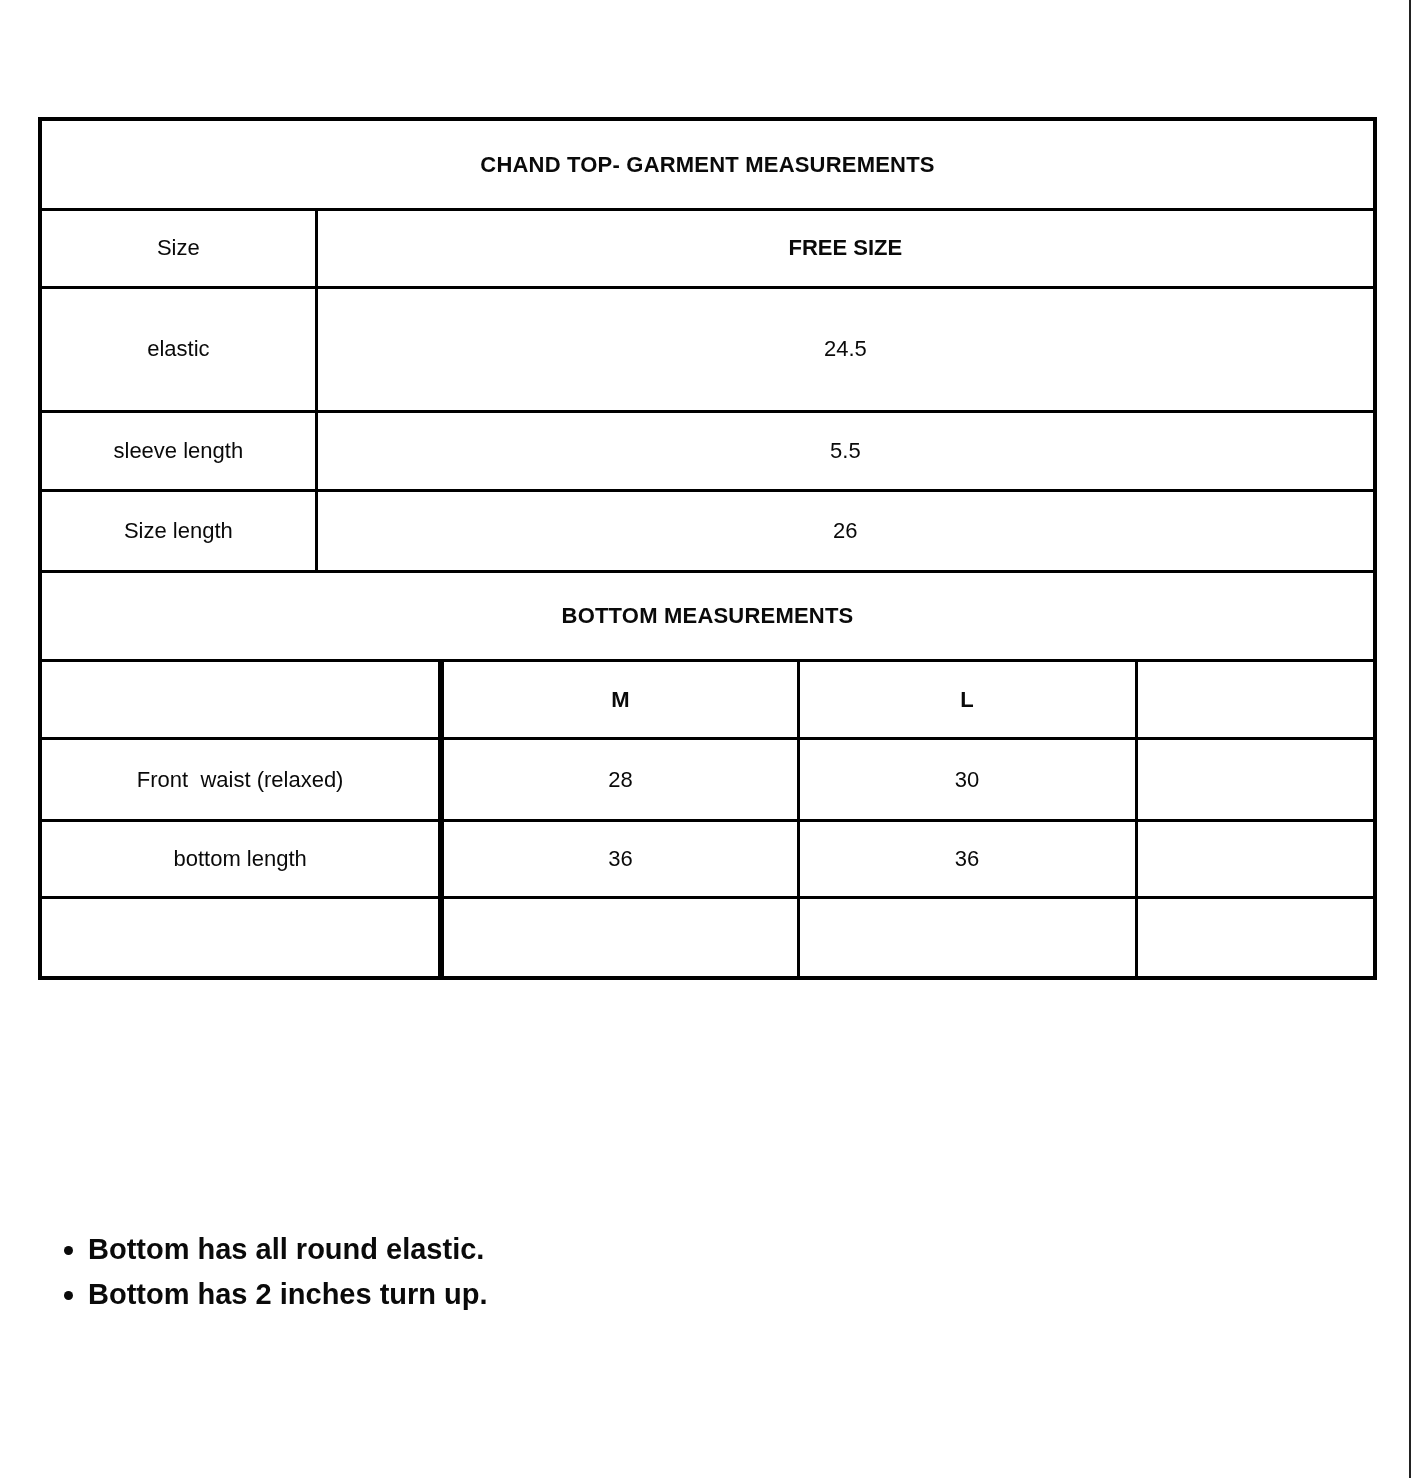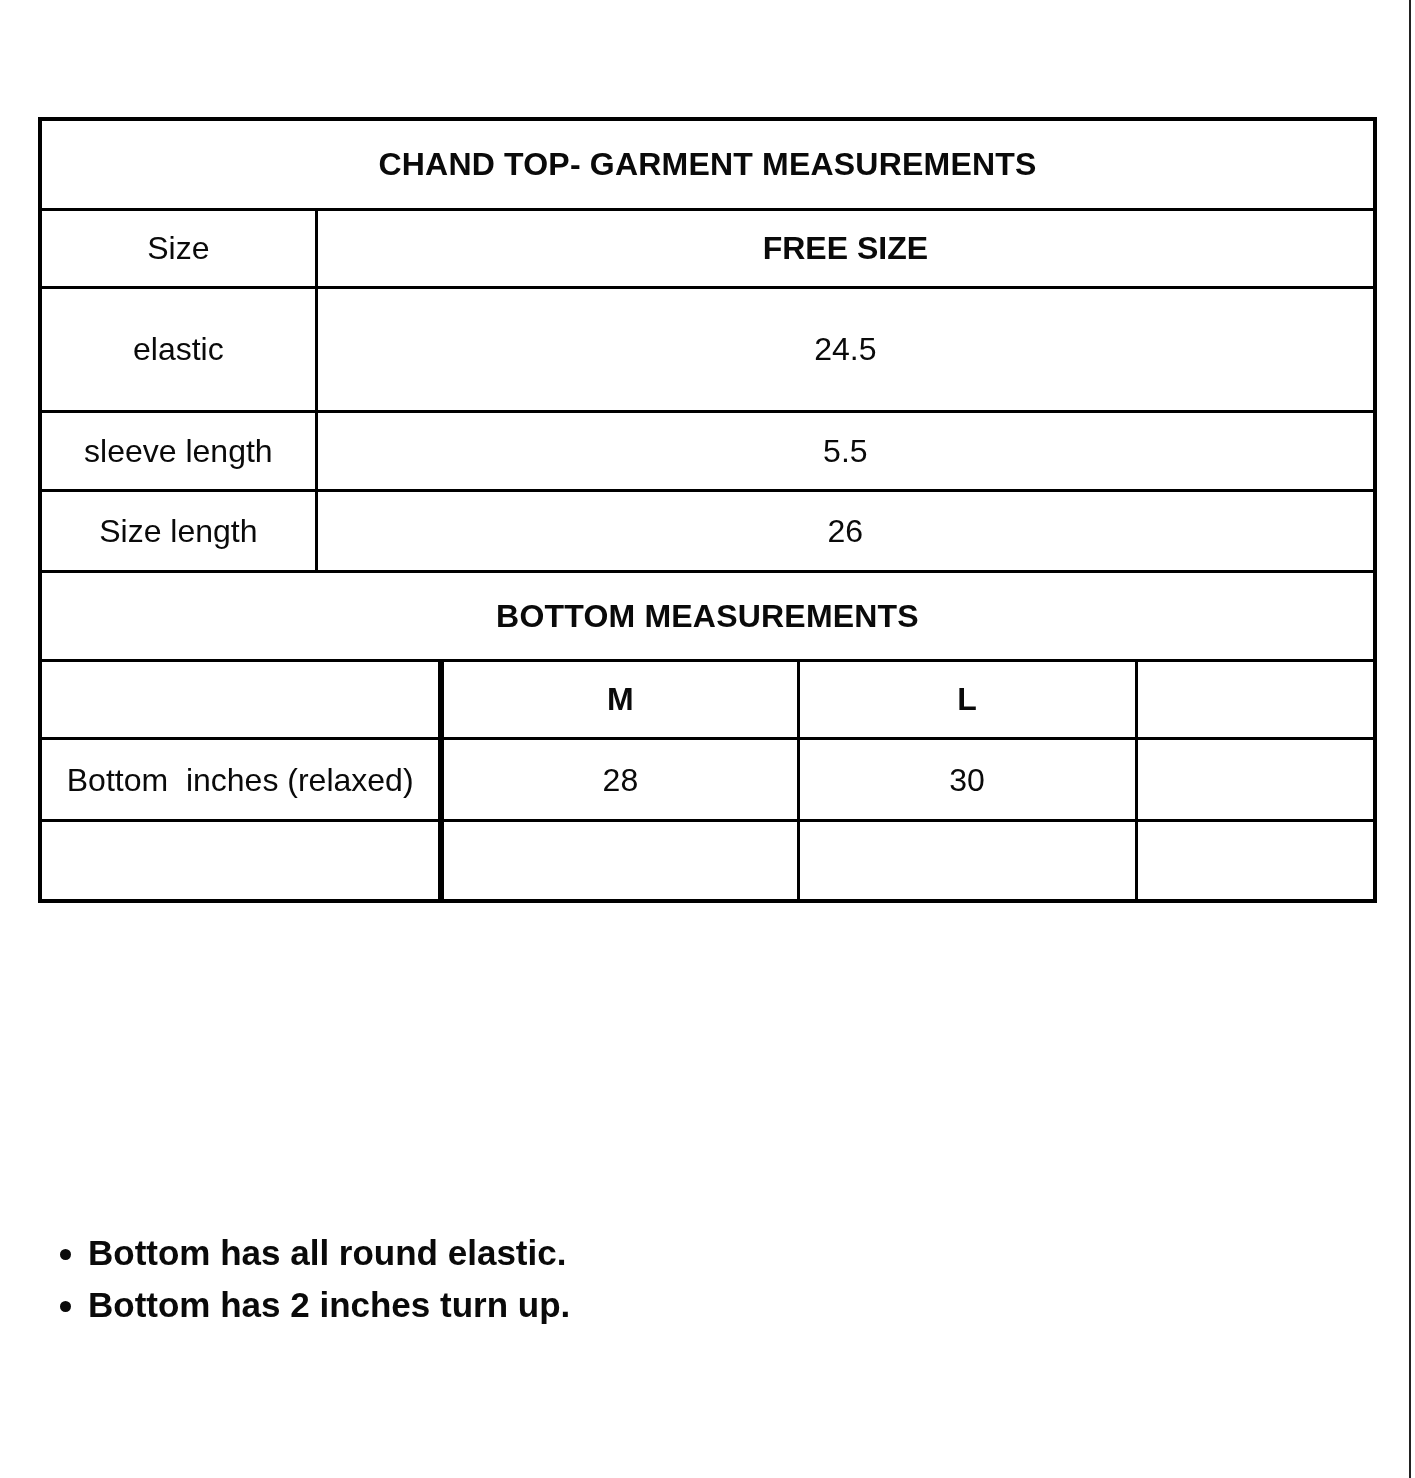--- a/index.html
+++ b/index.html
@@ -34,21 +34,21 @@
   }
   table.grid {
     width: 100%;
     border-collapse: collapse;
     table-layout: fixed;
   }
   table.grid td {
     border: 3px solid #000000;
     text-align: center;
     vertical-align: middle;
-    font-size: 32px;
+    font-size: 22px;
     line-height: 1.25;
     padding: 0 10px;
     box-sizing: border-box;
     overflow: hidden;
   }
   
   table.grid td:first-child { border-left: none; }
   table.grid td:last-child { border-right: none; }
   table.grid.first tr:first-child td { border-top: none; }
   table.grid.second tr:first-child td { border-top: none; }
@@ -79,21 +79,21 @@
   .notes {
     position: absolute;
     left: 38px;
     top: 1232px;
     margin: 0;
     padding-left: 50px;
     list-style-type: disc;
   }
   .notes li {
     font-weight: bold;
-    font-size: 35px;
+    font-size: 29px;
     line-height: 1.2;
     margin-bottom: 10px;
     color: #0a0a0a;
   }
 </style>
 </head>
 <body>
 
 <div class="page-edge-line"></div>
 
@@ -138,23 +138,29 @@
         <col style="width:17.8%">
     </colgroup>
     <tbody>
         <tr class="row-colheader" style="height:77px;">
       <td class="first-col"></td>
       <td>M</td>
       <td>L</td>
       <td></td>
     </tr>
     <tr class="row-heavy-bottom" style="height:82px;">
-      <td class="first-col pre">Bottom  inches (relaxed)</td>
+      <td class="first-col pre">Front  waist (relaxed)</td>
       <td>28</td>
       <td>30</td>
+      <td></td>
+    </tr>
+    <tr class="row-heavy-bottom" style="height:77px;">
+      <td class="first-col">bottom length</td>
+      <td>36</td>
+      <td>36</td>
       <td></td>
     </tr>
     <tr style="height:78px;">
       <td class="first-col"></td>
       <td></td>
       <td></td>
       <td></td>
     </tr>
   </tbody>
     </table>

